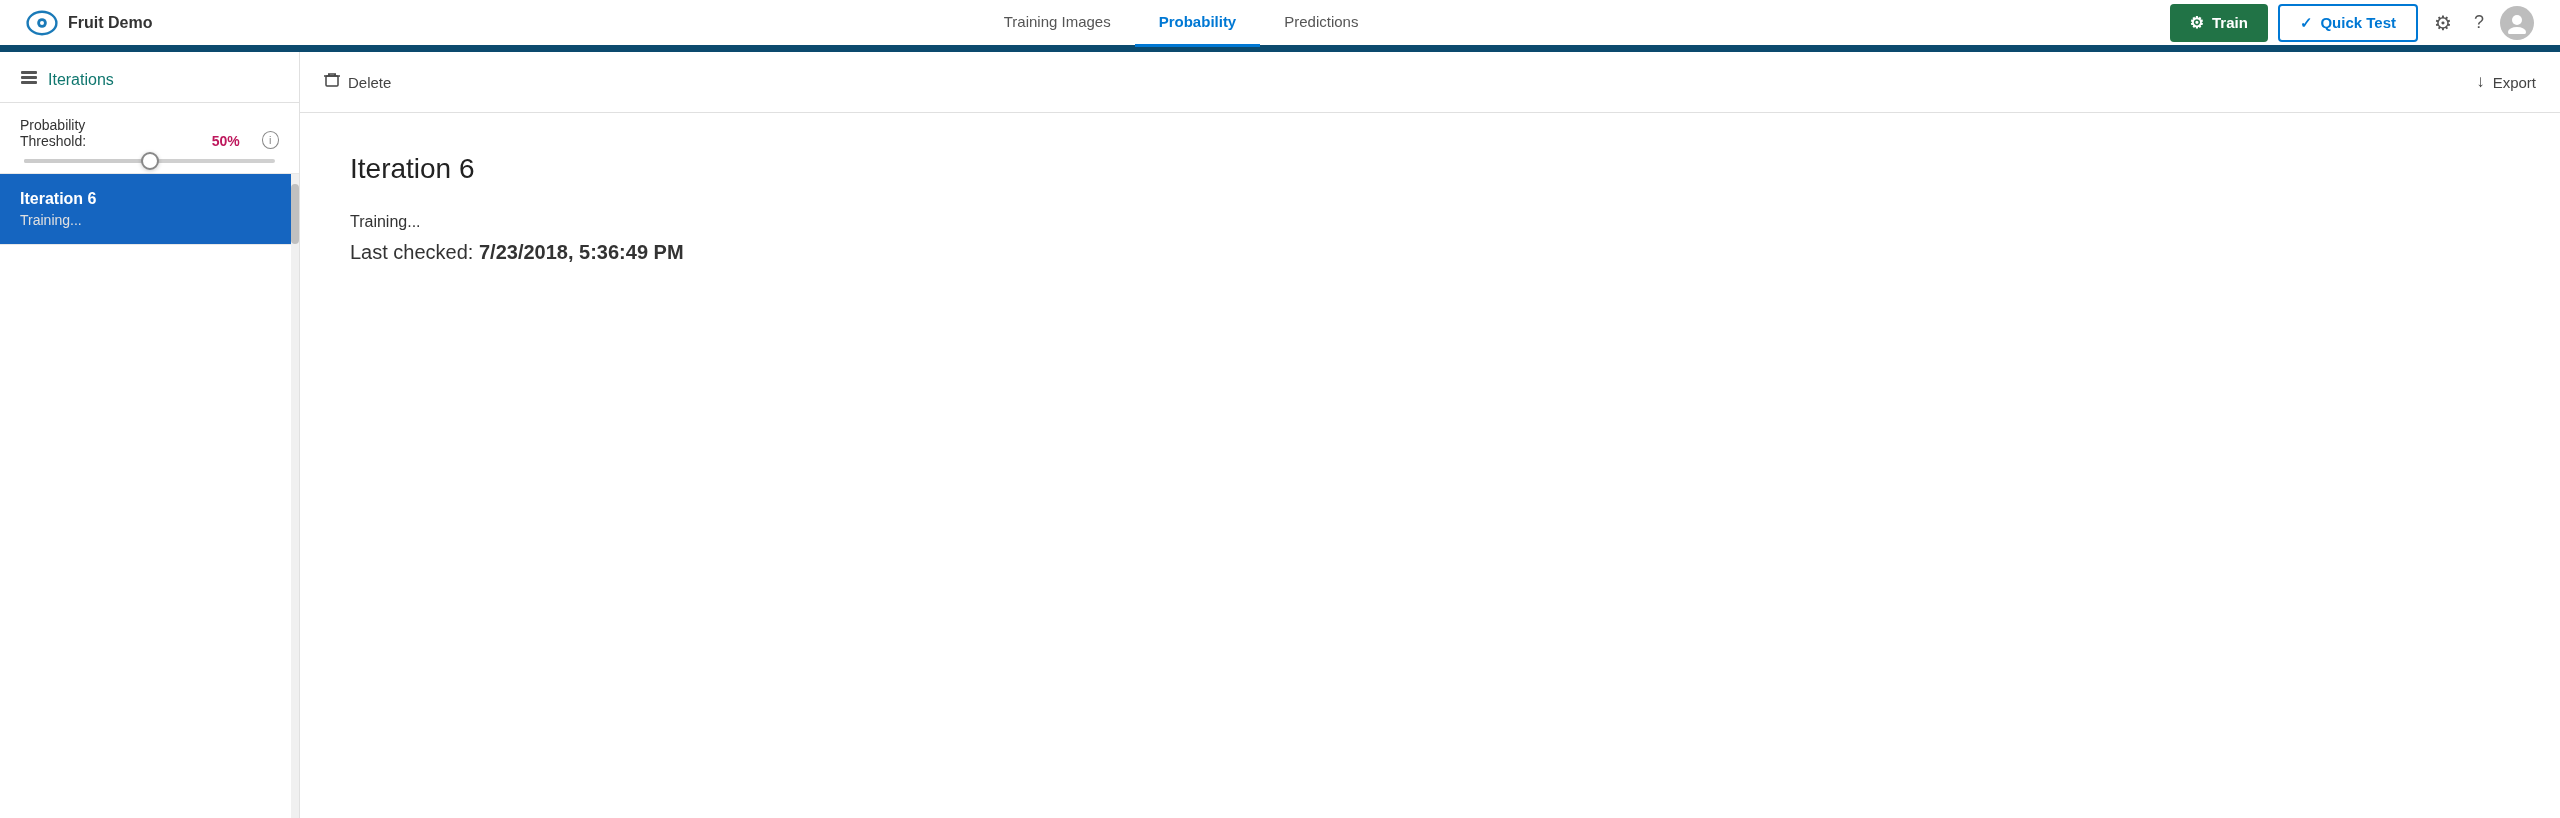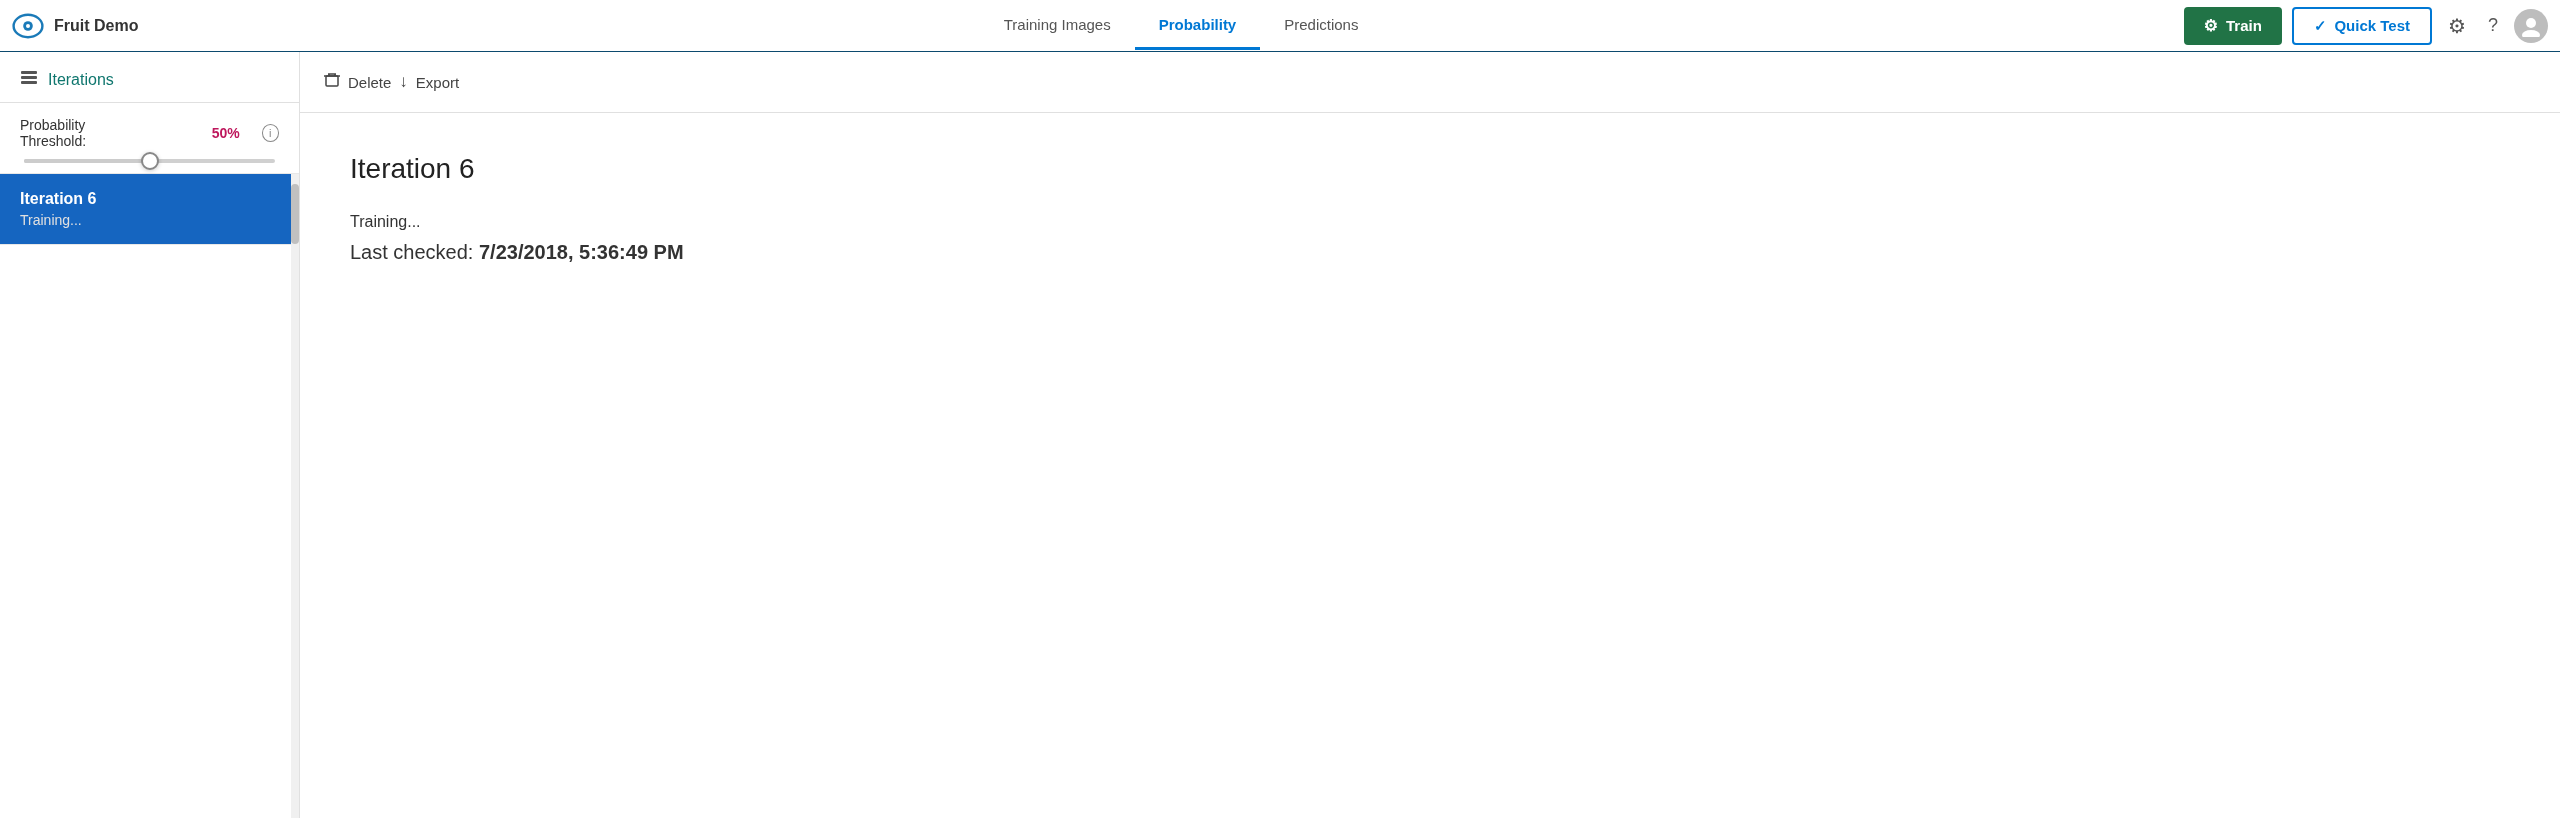--- a/index.html
+++ b/index.html
@@ -3,22 +3,22 @@
   <meta charset="utf-8">
   <style>
     * { box-sizing: border-box; margin: 0; padding: 0; }
     body { font-family: 'Segoe UI', Arial, sans-serif; background: #fff; color: #333; height: 818px; overflow: hidden; }
 
     
     .header {
       display: flex;
       align-items: center;
       height: 52px;
-      border-bottom: 1px solid #0c4a6e;
-      padding: 0 12px;
+      border-bottom: 7px solid #0c4a6e;
+      padding: 0 26px;
       background: #fff;
     }
     .header-logo {
       display: flex;
       align-items: center;
       gap: 10px;
       margin-right: 40px;
     }
     .logo-icon {
       width: 32px;
@@ -140,21 +140,21 @@
     .sidebar-title-icon {
       font-size: 16px;
       color: #555;
     }
     .probability-section {
       padding: 14px 20px 10px 20px;
       border-bottom: 1px solid #e8e8e8;
     }
     .prob-label-row {
       display: flex;
-      align-items: center;
+      align-items: flex-end;
       gap: 22px;
       font-size: 14px;
       color: #333;
       margin-bottom: 10px;
     }
     .prob-value {
       color: #be185d;
       font-weight: 600;
       margin-left: 40px;
     }
@@ -233,20 +233,21 @@
       display: flex;
       flex-direction: column;
       background: #fff;
     }
     .content-toolbar {
       display: flex;
       align-items: center;
       padding: 16px 24px;
       border-bottom: 1px solid #e0e0e0;
       gap: 8px;
+      justify-content: space-between;
     }
     .toolbar-btn {
       display: flex;
       align-items: center;
       gap: 8px;
       background: none;
       border: none;
       cursor: pointer;
       font-size: 15px;
       color: #444;

